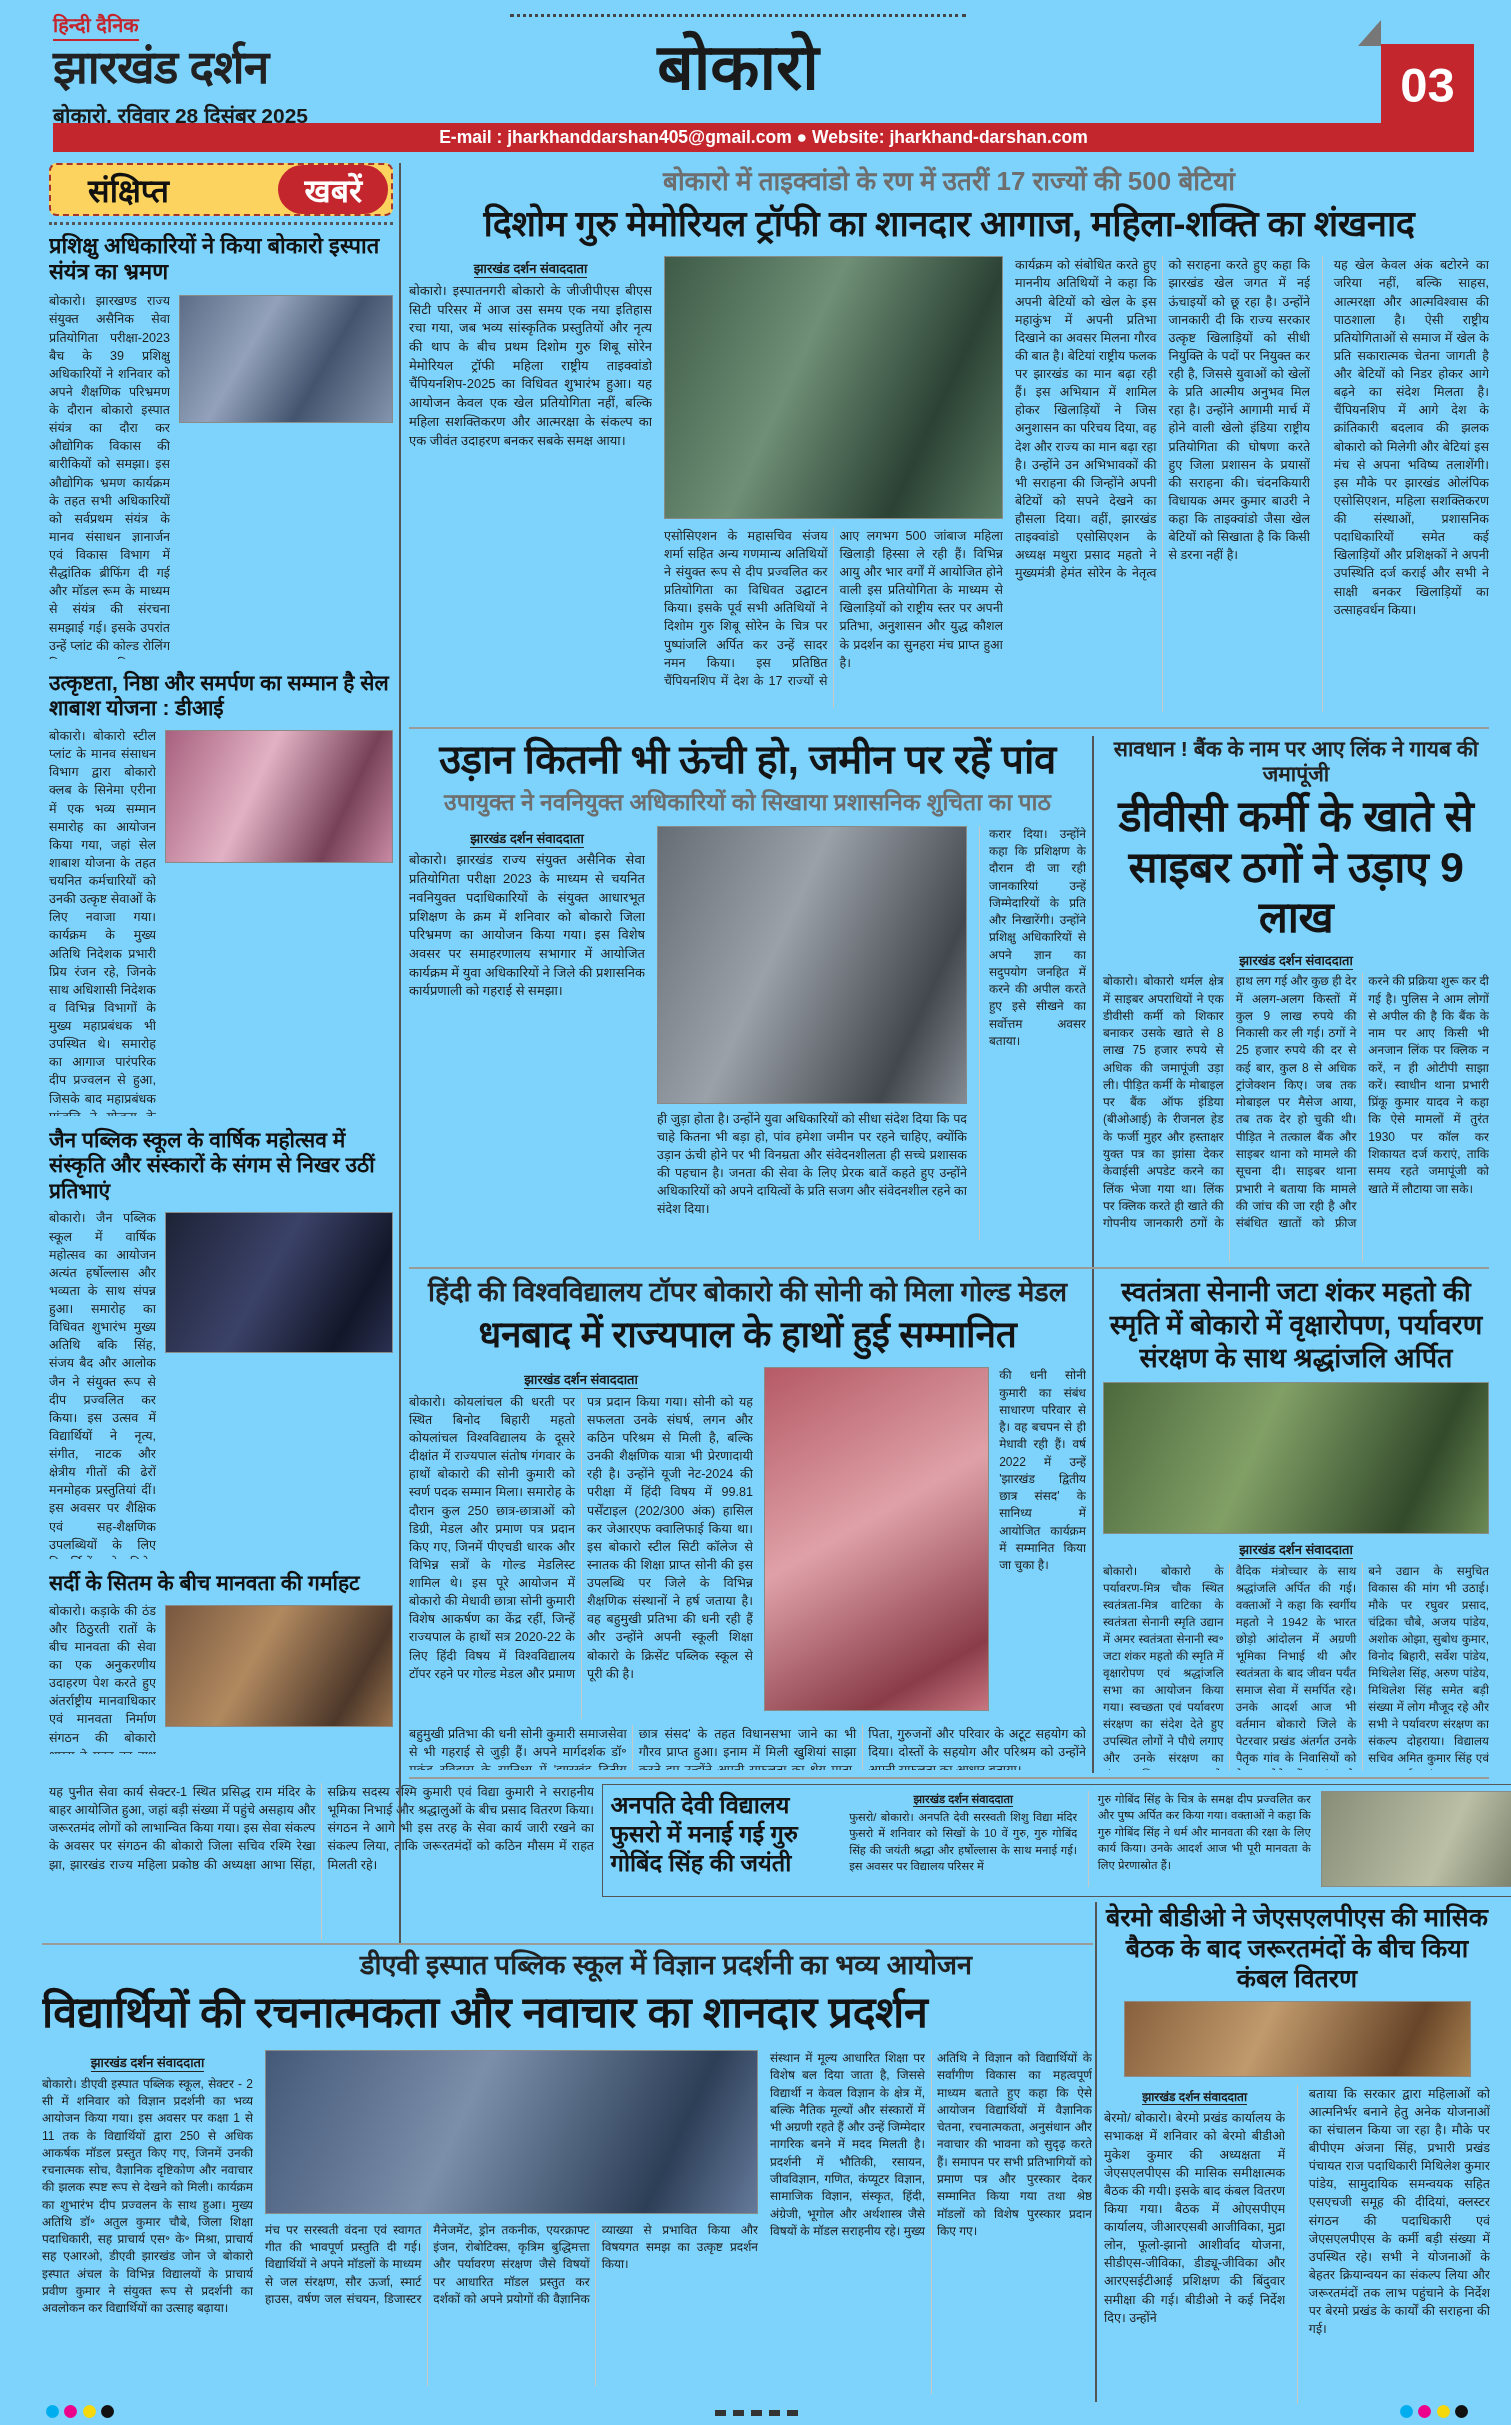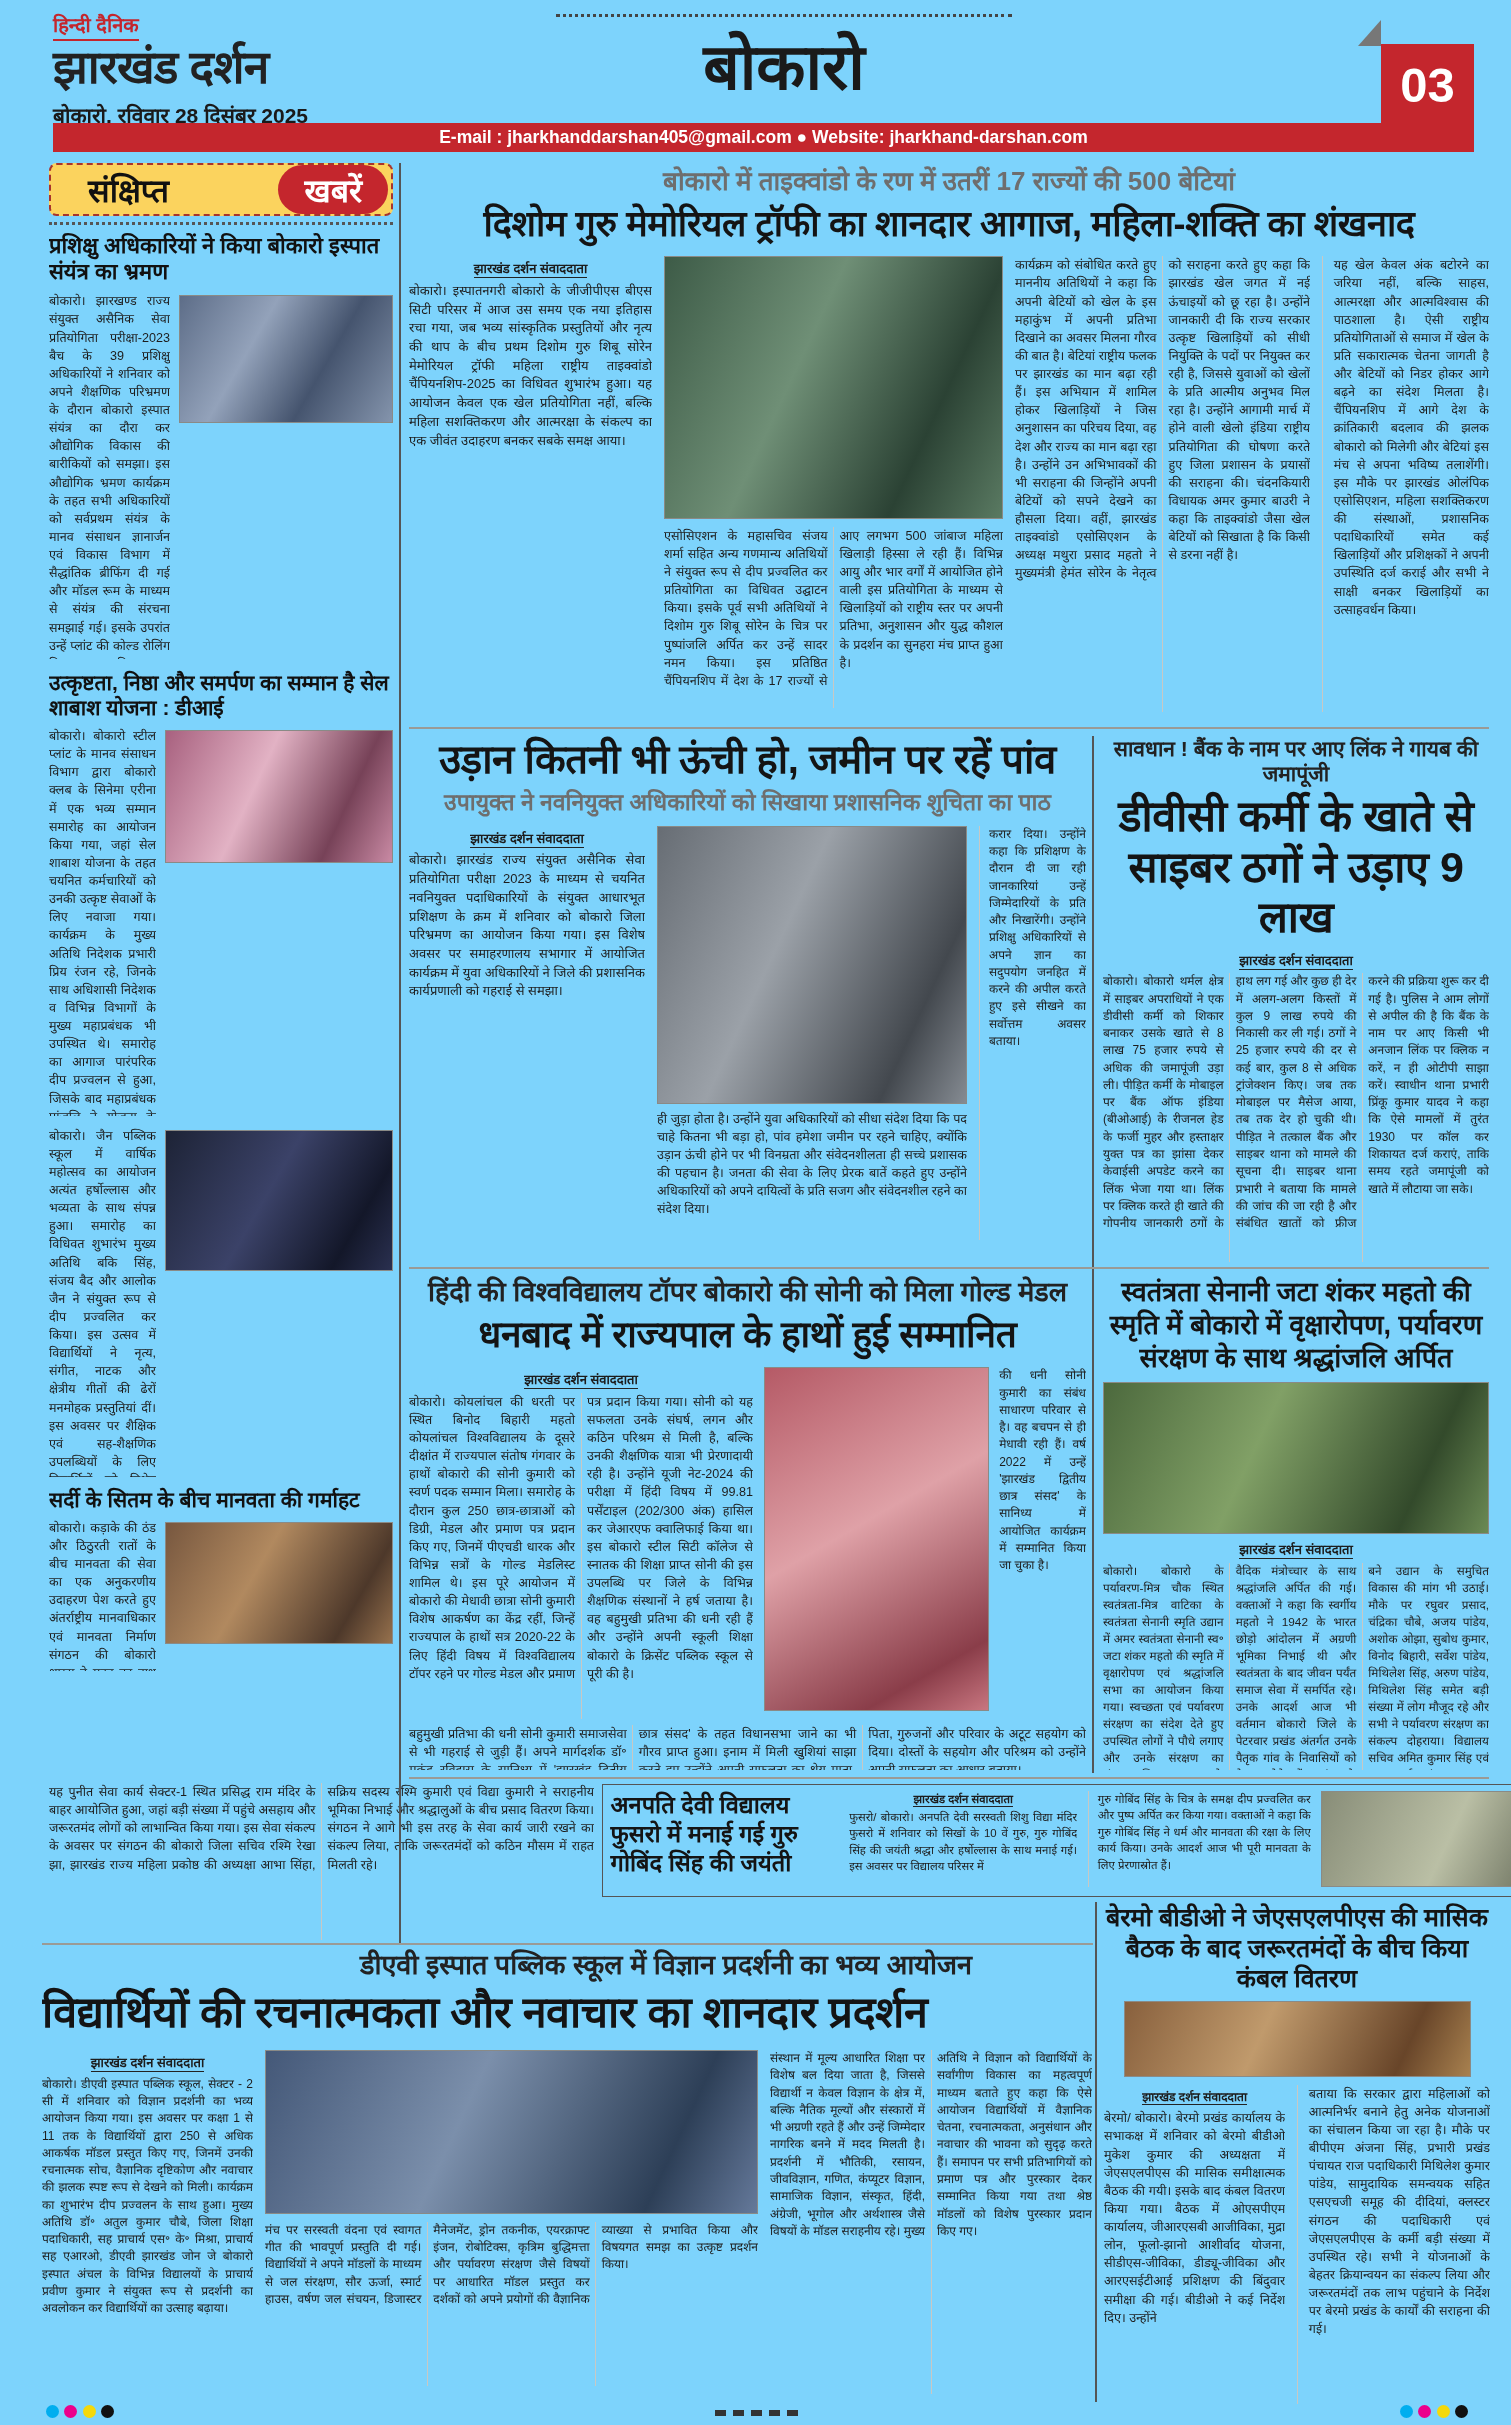--- a/index.html
+++ b/index.html
@@ -38,21 +38,21 @@
 </head>
 <body>
 
 <div id="page">
 
   <div class="abs" style="left:53px;top:10.6px;">
     <div style="color:#c4262d;font-weight:800;font-size:20px;border-bottom:2.3px solid #c4262d;display:inline-block;padding-bottom:1.5px;">हिन्दी दैनिक</div>
     <div style="font-size:46px;font-weight:800;color:#222;letter-spacing:-0.8px;line-height:1.05;margin-top:1.5px;">झारखंड दर्शन</div>
     <div style="font-size:21px;font-weight:800;color:#1a1a1a;margin-top:10.6px;">बोकारो, रविवार 28 दिसंबर 2025</div>
   </div>
-  <div class="abs" style="left:556px;top:13.7px;width:456px;text-align:center;font-size:64px;font-weight:800;color:#1a1a1a;border-top:3px dotted #444;padding-top:4.6px;">बोकारो</div>
+  <div class="abs" style="left:510px;top:13.7px;width:456px;text-align:center;font-size:64px;font-weight:800;color:#1a1a1a;border-top:3px dotted #444;padding-top:4.6px;">बोकारो</div>
 
   <div class="abs" style="left:53px;top:123px;width:1421px;height:29px;background:#c4262d;">
     <div style="color:#fff;font-weight:700;font-size:17.5px;text-align:center;line-height:29px;">E-mail : jharkhanddarshan405@gmail.com    ● Website: jharkhand-darshan.com</div>
   </div>
   <div class="abs" style="left:1358px;top:20px;width:0;height:0;border-left:23px solid transparent;border-bottom:26px solid #777;"></div>
   <div class="abs" style="left:1381px;top:44px;width:93px;height:108px;background:#c4262d;">
     <div style="color:#fff;font-size:49px;font-weight:800;text-align:center;line-height:82px;">03</div>
   </div>
 
   <div class="abs" style="left:49px;top:163px;width:344px;height:1611px;overflow:hidden;">
@@ -68,20 +68,21 @@
       <div class="body" style="height:367px;">बोकारो। झारखण्ड राज्य संयुक्त असैनिक सेवा प्रतियोगिता परीक्षा-2023 बैच के 39 प्रशिक्षु अधिकारियों ने शनिवार को अपने शैक्षणिक परिभ्रमण के दौरान बोकारो इस्पात संयंत्र का दौरा कर औद्योगिक विकास की बारीकियों को समझा। इस औद्योगिक भ्रमण कार्यक्रम के तहत सभी अधिकारियों को सर्वप्रथम संयंत्र के मानव संसाधन ज्ञानार्जन एवं विकास विभाग में सैद्धांतिक ब्रीफिंग दी गई और मॉडल रूम के माध्यम से संयंत्र की संरचना समझाई गई। इसके उपरांत उन्हें प्लांट की कोल्ड रोलिंग मिल - 03 विभाग का विस्तृत भ्रमण कराया गया, जहां उन्होंने इस्पात उत्पादन की अत्याधुनिक प्रक्रिया को अपनी आंखों से देखा। इस दौरान अधिकारियों ने इस्पात उत्पादन से जुड़ी तकनीकी एवं प्रशासनिक पहलुओं की जानकारी ली। जिला प्रशासन की ओर से उद्योग केंद्र के महाप्रबंधक राजीव प्रसाद और एलआरडीसी पी. दत्ता भी इस दौरान उपस्थित रहे। कार्यक्रम का कुशल समन्वयन सहायक महाप्रबंधक शशांक शेखर द्वारा किया गया, जिससे भावी अधिकारियों को औद्योगिक परिवेश को समझने में बड़ी मदद मिली।</div>
     </div>
 
     <div class="brieﬁtem clearfix">
       <div class="brief-head">उत्कृष्टता, निष्ठा और समर्पण का सम्मान है सेल शाबाश योजना : डीआई</div>
       <div class="photo ph2 brief-photo" style="width:228px;height:133px;"></div>
       <div class="body" style="height:389px;">बोकारो। बोकारो स्टील प्लांट के मानव संसाधन विभाग द्वारा बोकारो क्लब के सिनेमा एरीना में एक भव्य सम्मान समारोह का आयोजन किया गया, जहां सेल शाबाश योजना के तहत चयनित कर्मचारियों को उनकी उत्कृष्ट सेवाओं के लिए नवाजा गया। कार्यक्रम के मुख्य अतिथि निदेशक प्रभारी प्रिय रंजन रहे, जिनके साथ अधिशासी निदेशक व विभिन्न विभागों के मुख्य महाप्रबंधक भी उपस्थित थे। समारोह का आगाज पारंपरिक दीप प्रज्वलन से हुआ, जिसके बाद महाप्रबंधक प्रांजलि ने योजना के उद्देश्यों और इसकी प्रासंगिकता पर विस्तार से प्रकाश डाला। अपने संबोधन में निदेशक प्रभारी श्री रंजन ने कहा कि सेल शाबाश योजना कार्यस्थल पर उत्कृष्ट प्रदर्शन, निष्ठा और समर्पण दिखाने वाले कर्मचारियों को एक विशेष पहचान देने की पहल है। यह सम्मान न केवल व्यक्तिगत प्रयासों का मूल्यांकन है, बल्कि संगठन के लक्ष्यों की प्राप्ति में कर्मचारियों के अनुकरणीय योगदान को भी रेखांकित करता है। समारोह के दौरान कुल 163 कर्मचारियों को पुरस्कार प्रदान किए गए।</div>
     </div>
 
     <div class="brieﬁtem clearfix">
+      <div class="brief-head">जैन पब्लिक स्कूल के वार्षिक महोत्सव में संस्कृति और संस्कारों के संगम से निखर उठीं प्रतिभाएं</div>
       <div class="photo ph3 brief-photo" style="width:228px;height:141px;"></div>
       <div class="body" style="height:350px;">बोकारो। जैन पब्लिक स्कूल में वार्षिक महोत्सव का आयोजन अत्यंत हर्षोल्लास और भव्यता के साथ संपन्न हुआ। समारोह का विधिवत शुभारंभ मुख्य अतिथि बकि सिंह, संजय बैद और आलोक जैन ने संयुक्त रूप से दीप प्रज्वलित कर किया। इस उत्सव में विद्यार्थियों ने नृत्य, संगीत, नाटक और क्षेत्रीय गीतों की ढेरों मनमोहक प्रस्तुतियां दीं। इस अवसर पर शैक्षिक एवं सह-शैक्षणिक उपलब्धियों के लिए विद्यार्थियों को विशेष रूप से पुरस्कृत कर सम्मानित किया गया। इस मिलन के अध्यक्ष संजय बैद और सचिव आलोक जैन ने कहा कि स्कूल नई पीढ़ी को बेहतर शिक्षा के साथ-साथ मजबूत संस्कार देकर उनके निर्माण में अपनी अहम भूमिका निभा रहा है। मुख्य अतिथि बकि सिंह ने विद्यार्थियों के सर्वांगीण विकास के लिए विद्यालय के प्रयासों की जमकर सराहना की, जिसके लिए उन्हें अंग वस्त्र और स्मृति चिन्ह देकर सम्मानित भी किया गया।</div>
     </div>
 
     <div class="brieﬁtem clearfix">
       <div class="brief-head">सर्दी के सितम के बीच मानवता की गर्माहट</div>
       <div class="photo ph4 brief-photo" style="width:228px;height:122px;"></div>
       <div class="body" style="height:152px;">बोकारो। कड़ाके की ठंड और ठिठुरती रातों के बीच मानवता की सेवा का एक अनुकरणीय उदाहरण पेश करते हुए अंतर्राष्ट्रीय मानवाधिकार एवं मानवता निर्माण संगठन की बोकारो शाखा ने मदद का हाथ बढ़ाया। संगठन की ओर से सर्दी के इस कठिन मौसम को देखते हुए विशेष रूप से जरूरतमंदों के लिए भव्य खिचड़ी वितरण कार्यक्रम का आयोजन किया गया।</div>
     </div>
   </div>

